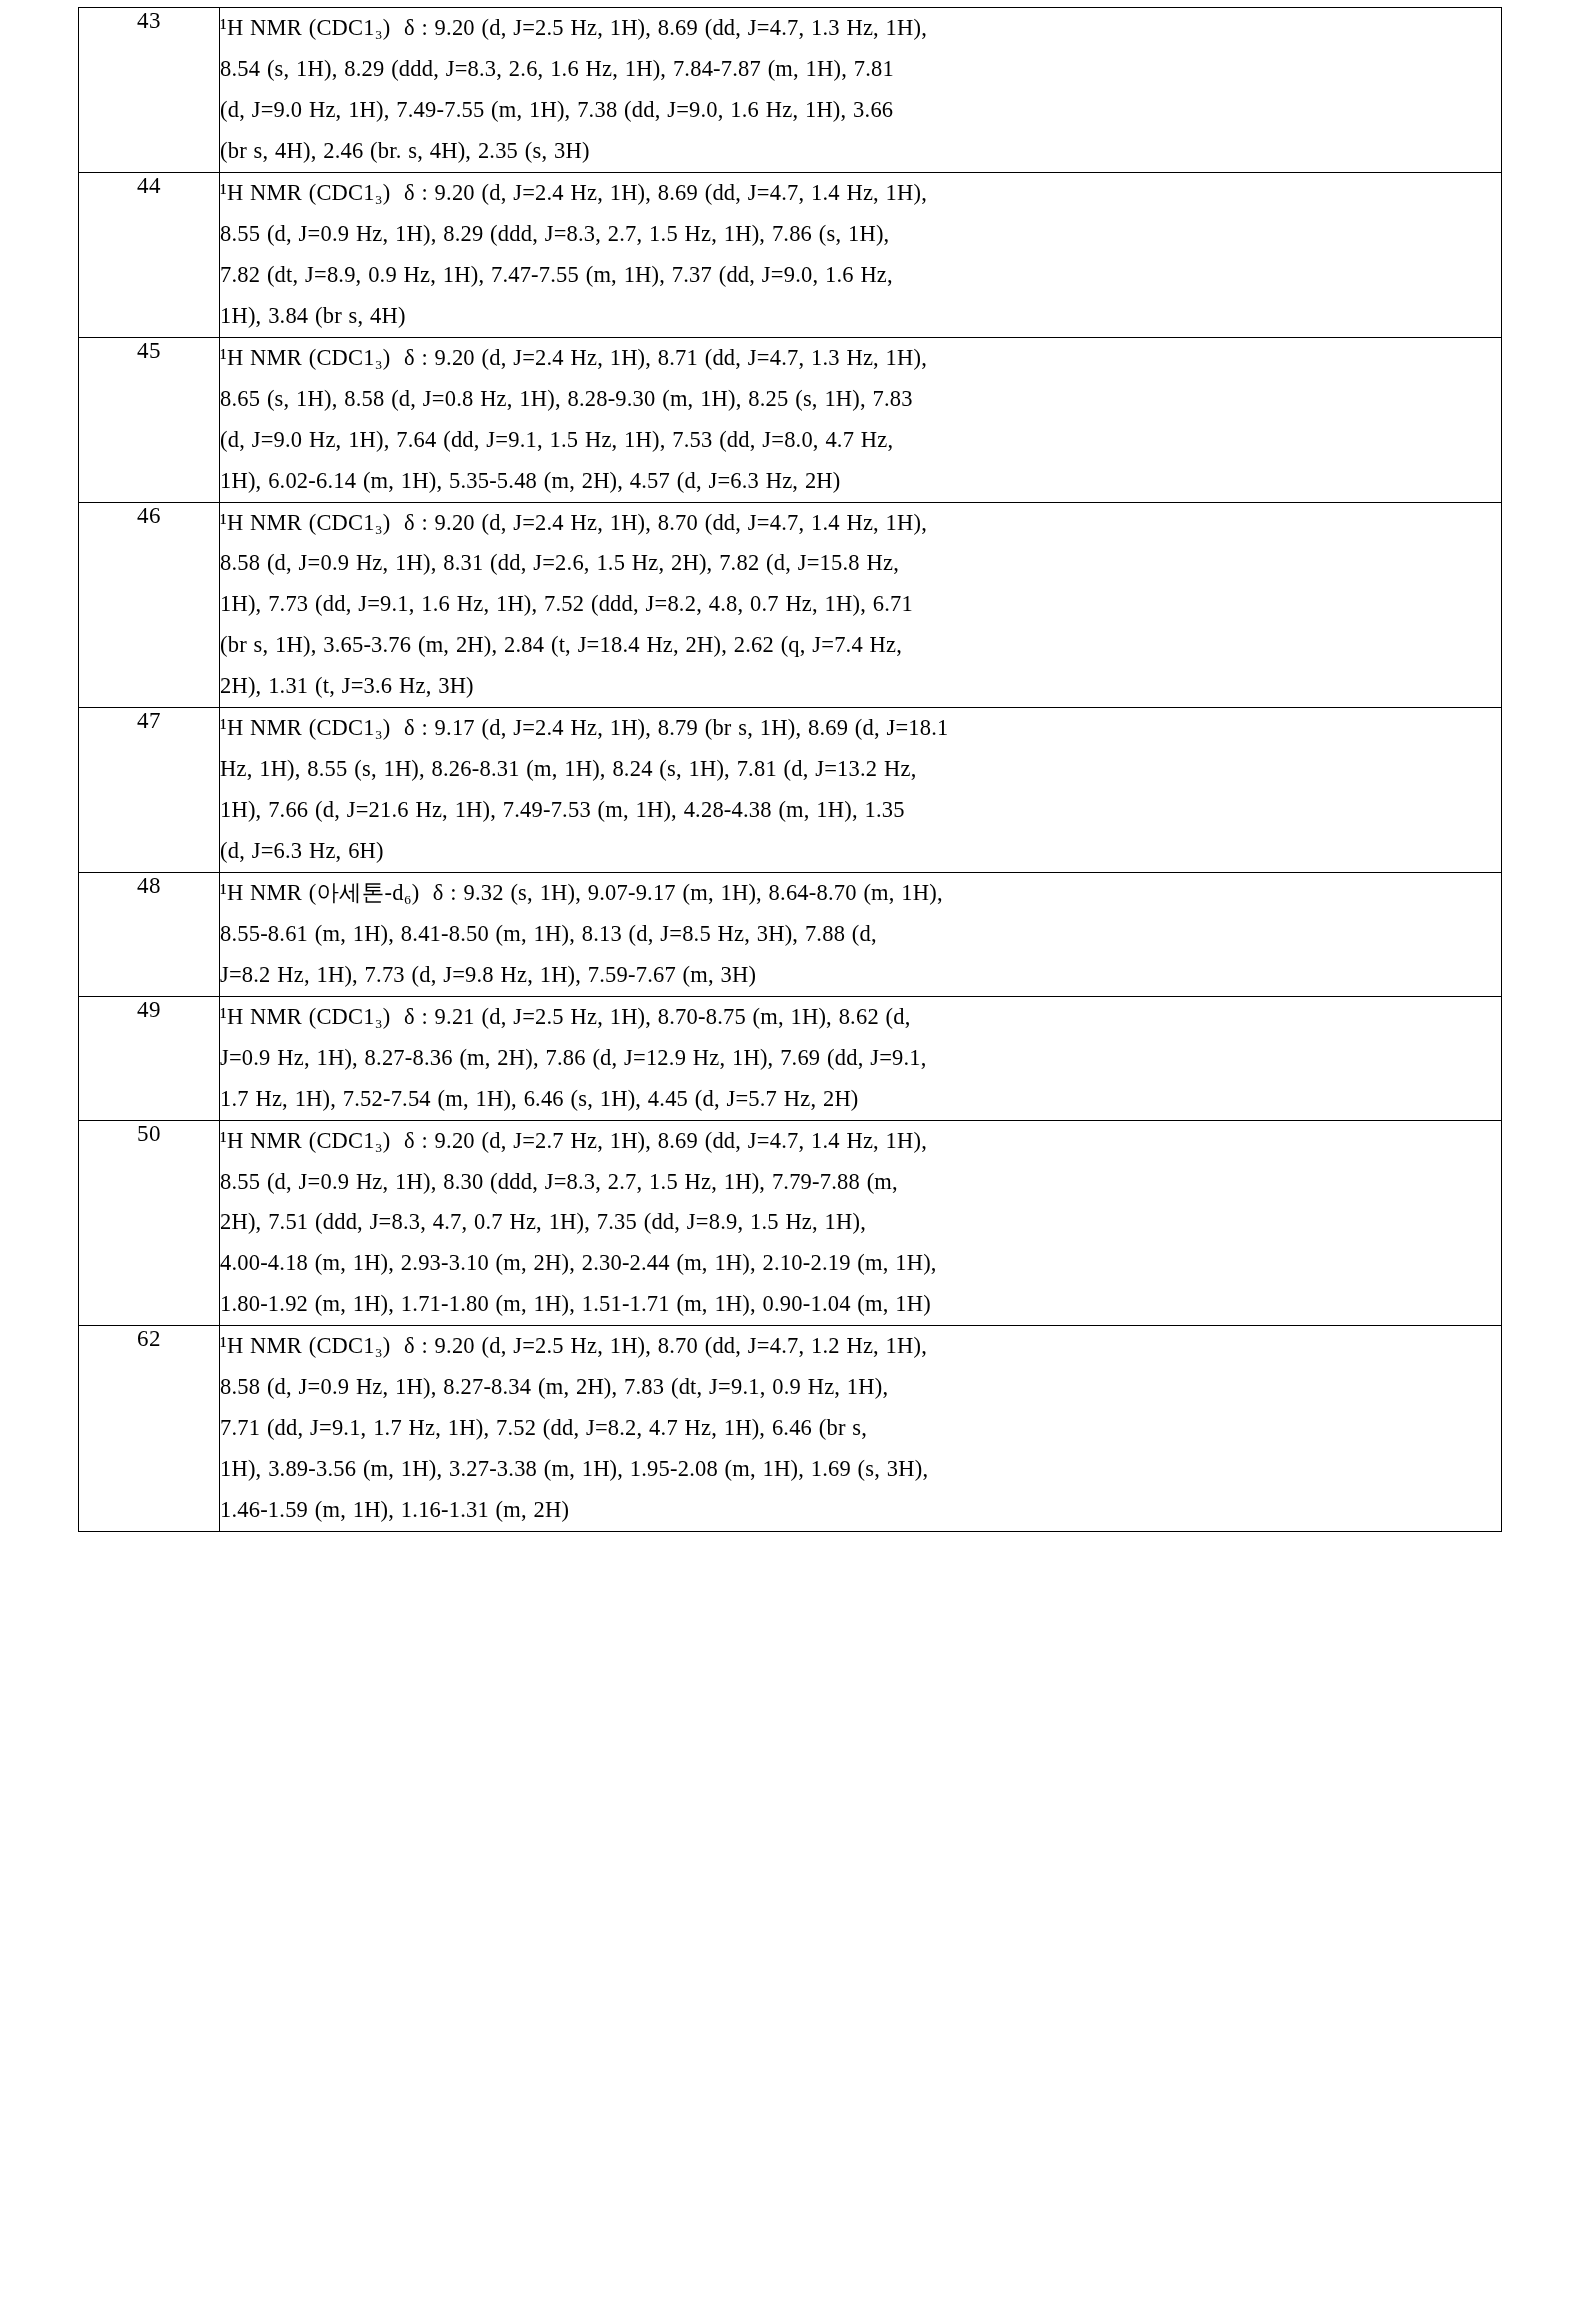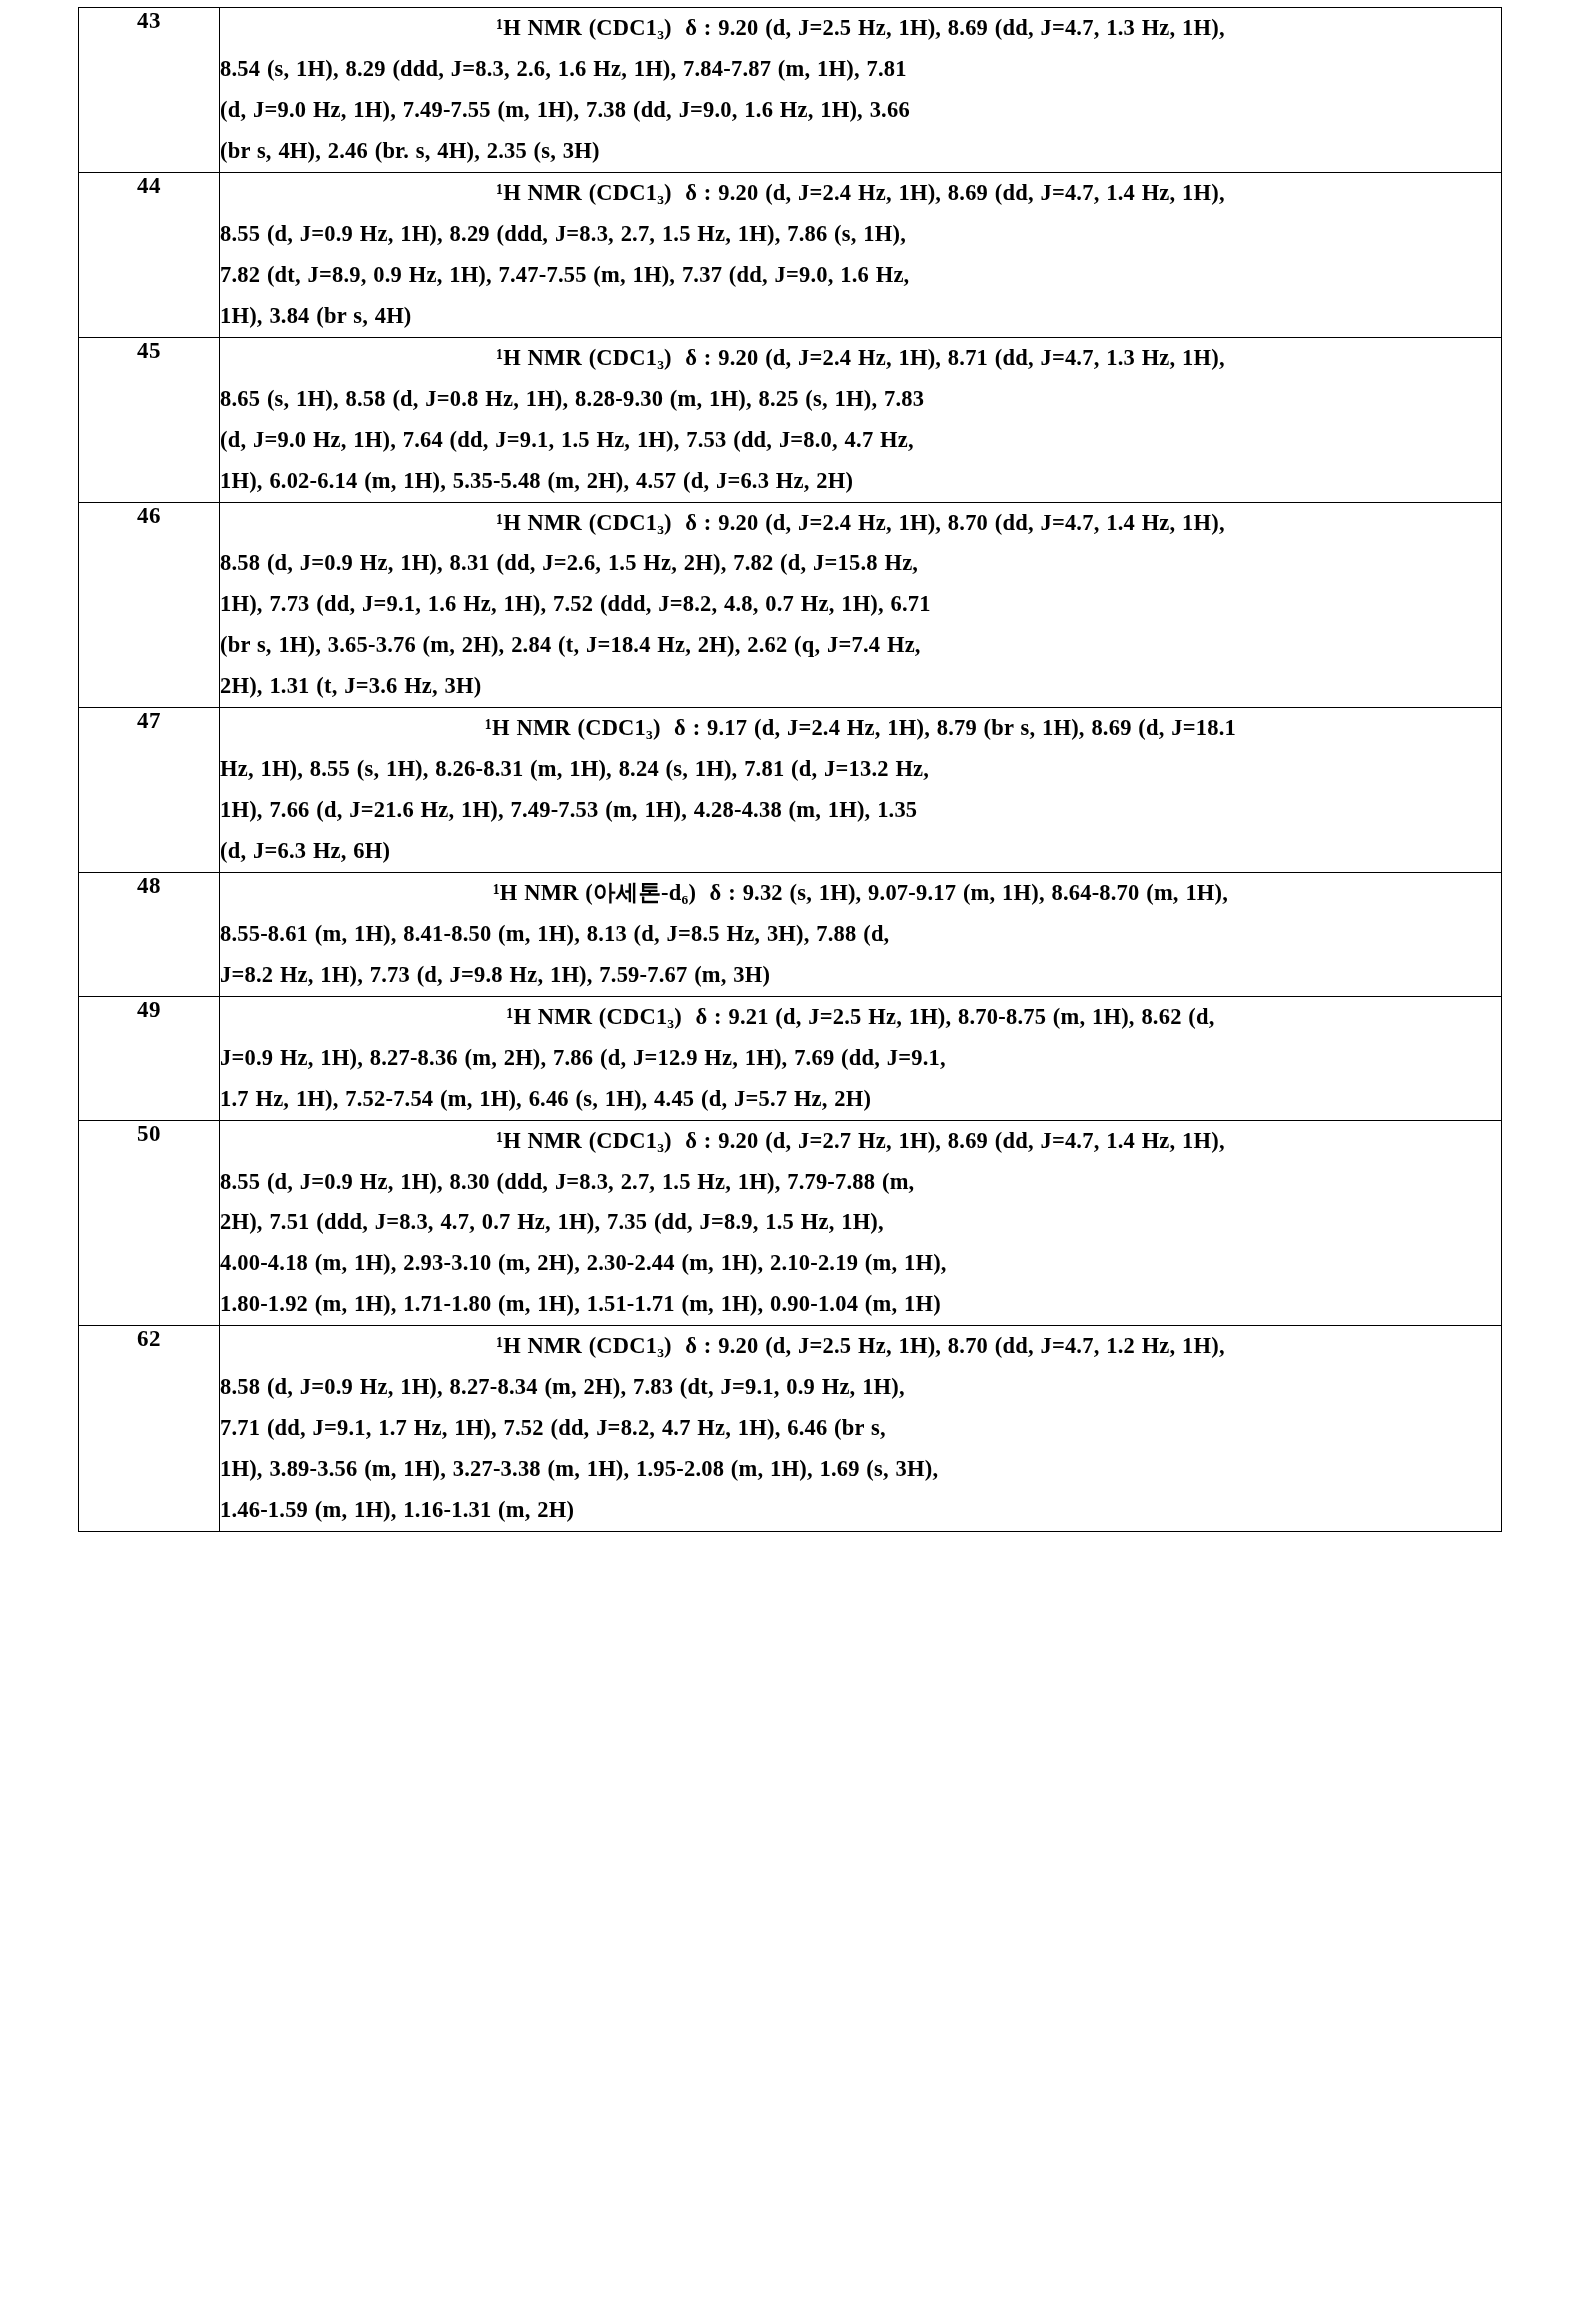--- a/index.html
+++ b/index.html
@@ -12,21 +12,20 @@
     height: 2323px;
     font-family: "Liberation Serif", serif;
     color: #000000;
   }
   .page {
     position: relative;
     width: 1580px;
     height: 2323px;
     box-sizing: border-box;
     padding: 7.3px 78px 0 78px;
-    font-weight: bold;
   }
   table.nmr-table {
     width: 100%;
     border-collapse: collapse;
     table-layout: fixed;
   }
   table.nmr-table td {
     border: 1.4px solid #000000;
     vertical-align: top;
     padding: 0;
@@ -43,21 +42,20 @@
   }
   .line {
     font-size: 22.5px;
     line-height: 1.82;
     white-space: pre-wrap;
     letter-spacing: 0.2px;
     word-spacing: 0.9px;
   }
   .line.first {
     text-indent: 0;
-    text-align: center;
   }
 </style>
 </head>
 <body>
 
 <div class="page">
   <table class="nmr-table">
     <tbody>
       <tr>
         <td class="col-no">43</td>

